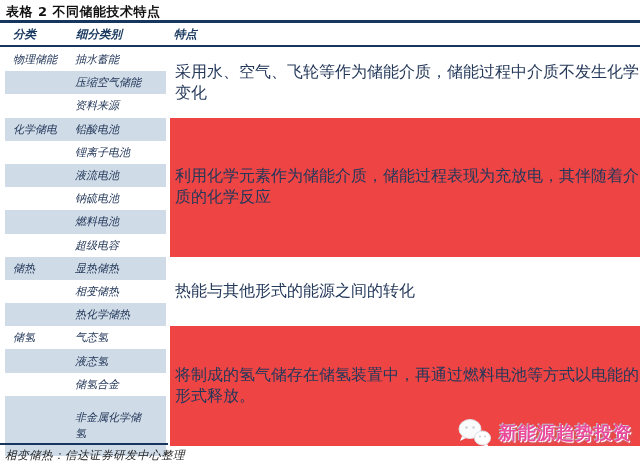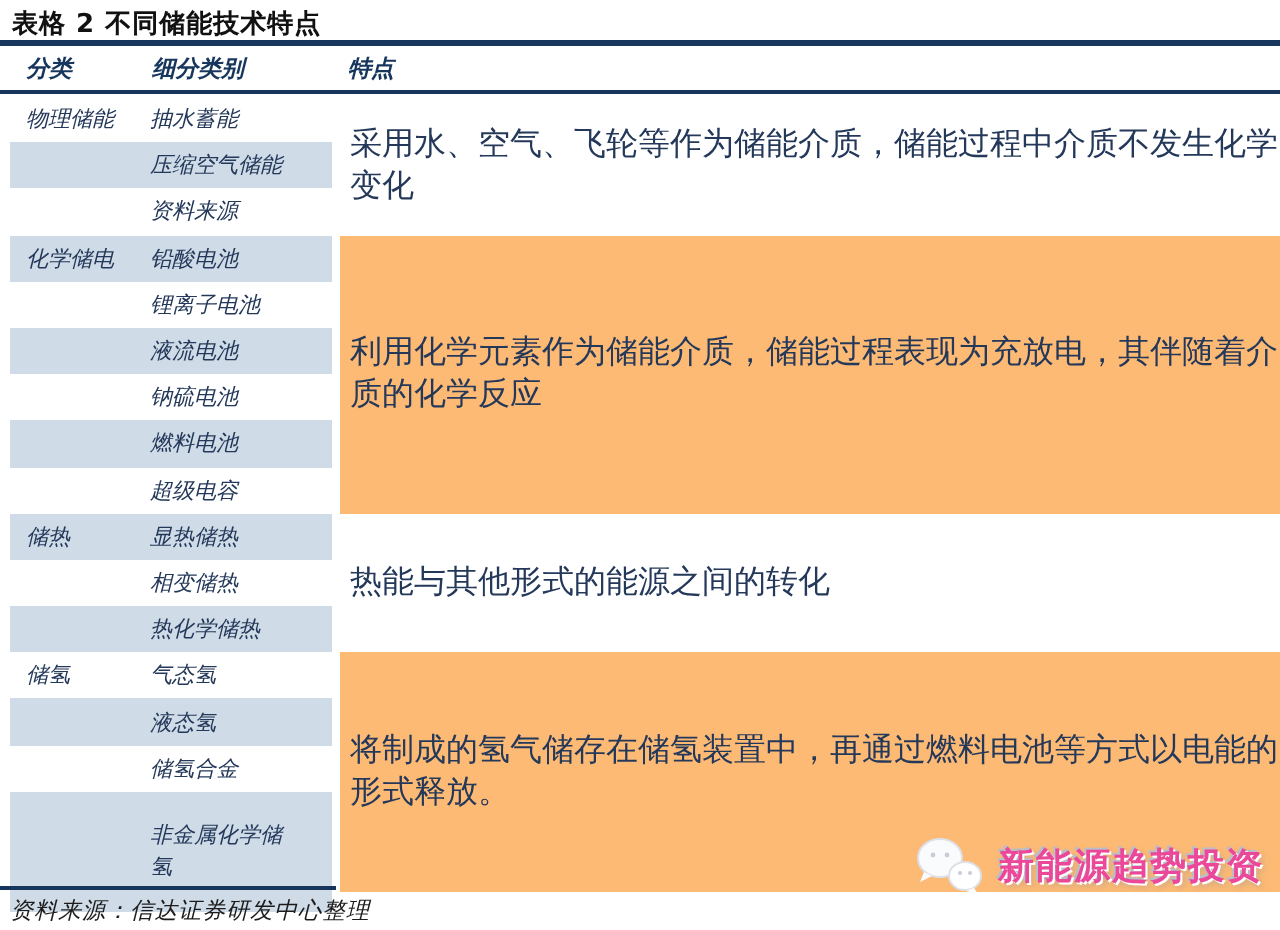--- a/index.html
+++ b/index.html
@@ -29,21 +29,21 @@
   .row:nth-child(even){background:#cfdbe7;}
   .row .c1{width:70px;padding-left:8px;box-sizing:border-box;white-space:nowrap;}
   .row .c2{flex:1;white-space:nowrap;}
   .row.tall{height:60px;}
   .row.tall .c2{white-space:normal;max-width:72px;line-height:1.45;}
   .feature-cell{
     position:absolute;left:170px;width:470px;box-sizing:border-box;
     display:flex;align-items:center;padding-left:5px;
     font-size:16px;color:#24385a;
   }
-  .feature-cell.shaded{background:#fdba74;}
+  .feature-cell.shaded{background:#ef4444;}
   .fc-physical{top:48px;height:69.6px;}
   .fc-chemical{top:117.6px;height:139.2px;}
   .fc-heat{top:256.8px;height:69.6px;}
   .fc-hydrogen{top:326.4px;height:119.6px;}
   .source{
     position:absolute;left:5px;top:448px;
     font-size:11.5px;font-style:italic;color:#1c1c1c;letter-spacing:.5px;
   }
   .watermark{
     position:absolute;right:8px;top:417px;height:32px;
@@ -139,21 +139,21 @@
       </div>
   </div>
 
   <div class="feature-cell fc-physical">采用水、空气、飞轮等作为储能介质，储能过程中介质不发生化学变化</div>
   <div class="feature-cell fc-chemical shaded">利用化学元素作为储能介质，储能过程表现为充放电，其伴随着介质的化学反应</div>
   <div class="feature-cell fc-heat">热能与其他形式的能源之间的转化</div>
   <div class="feature-cell fc-hydrogen shaded">将制成的氢气储存在储氢装置中，再通过燃料电池等方式以电能的形式释放。</div>
 
   <div class="rule bottom"></div>
 
-  <div class="source">资料来源：信达证券研发中心整理</div>
+  <div class="source">相变储热：信达证券研发中心整理</div>
 
   <div class="watermark">
     <svg width="38" height="30" viewBox="0 0 38 30">
       <ellipse cx="14" cy="11" rx="11" ry="9.5" fill="#fafbfd" stroke="#dde0e7" stroke-width="1"></ellipse>
       <circle cx="10.5" cy="9.5" r="1.2" fill="#c9cdd6"></circle>
       <circle cx="17.5" cy="9.5" r="1.2" fill="#c9cdd6"></circle>
       <path d="M6 18 L4 23 L10 20 Z" fill="#fafbfd"></path>
       <ellipse cx="26.5" cy="20" rx="8" ry="7" fill="#ffffff" stroke="#dde0e7" stroke-width="1"></ellipse>
       <circle cx="24" cy="18.5" r="1" fill="#c9cdd6"></circle>
       <circle cx="29" cy="18.5" r="1" fill="#c9cdd6"></circle>

